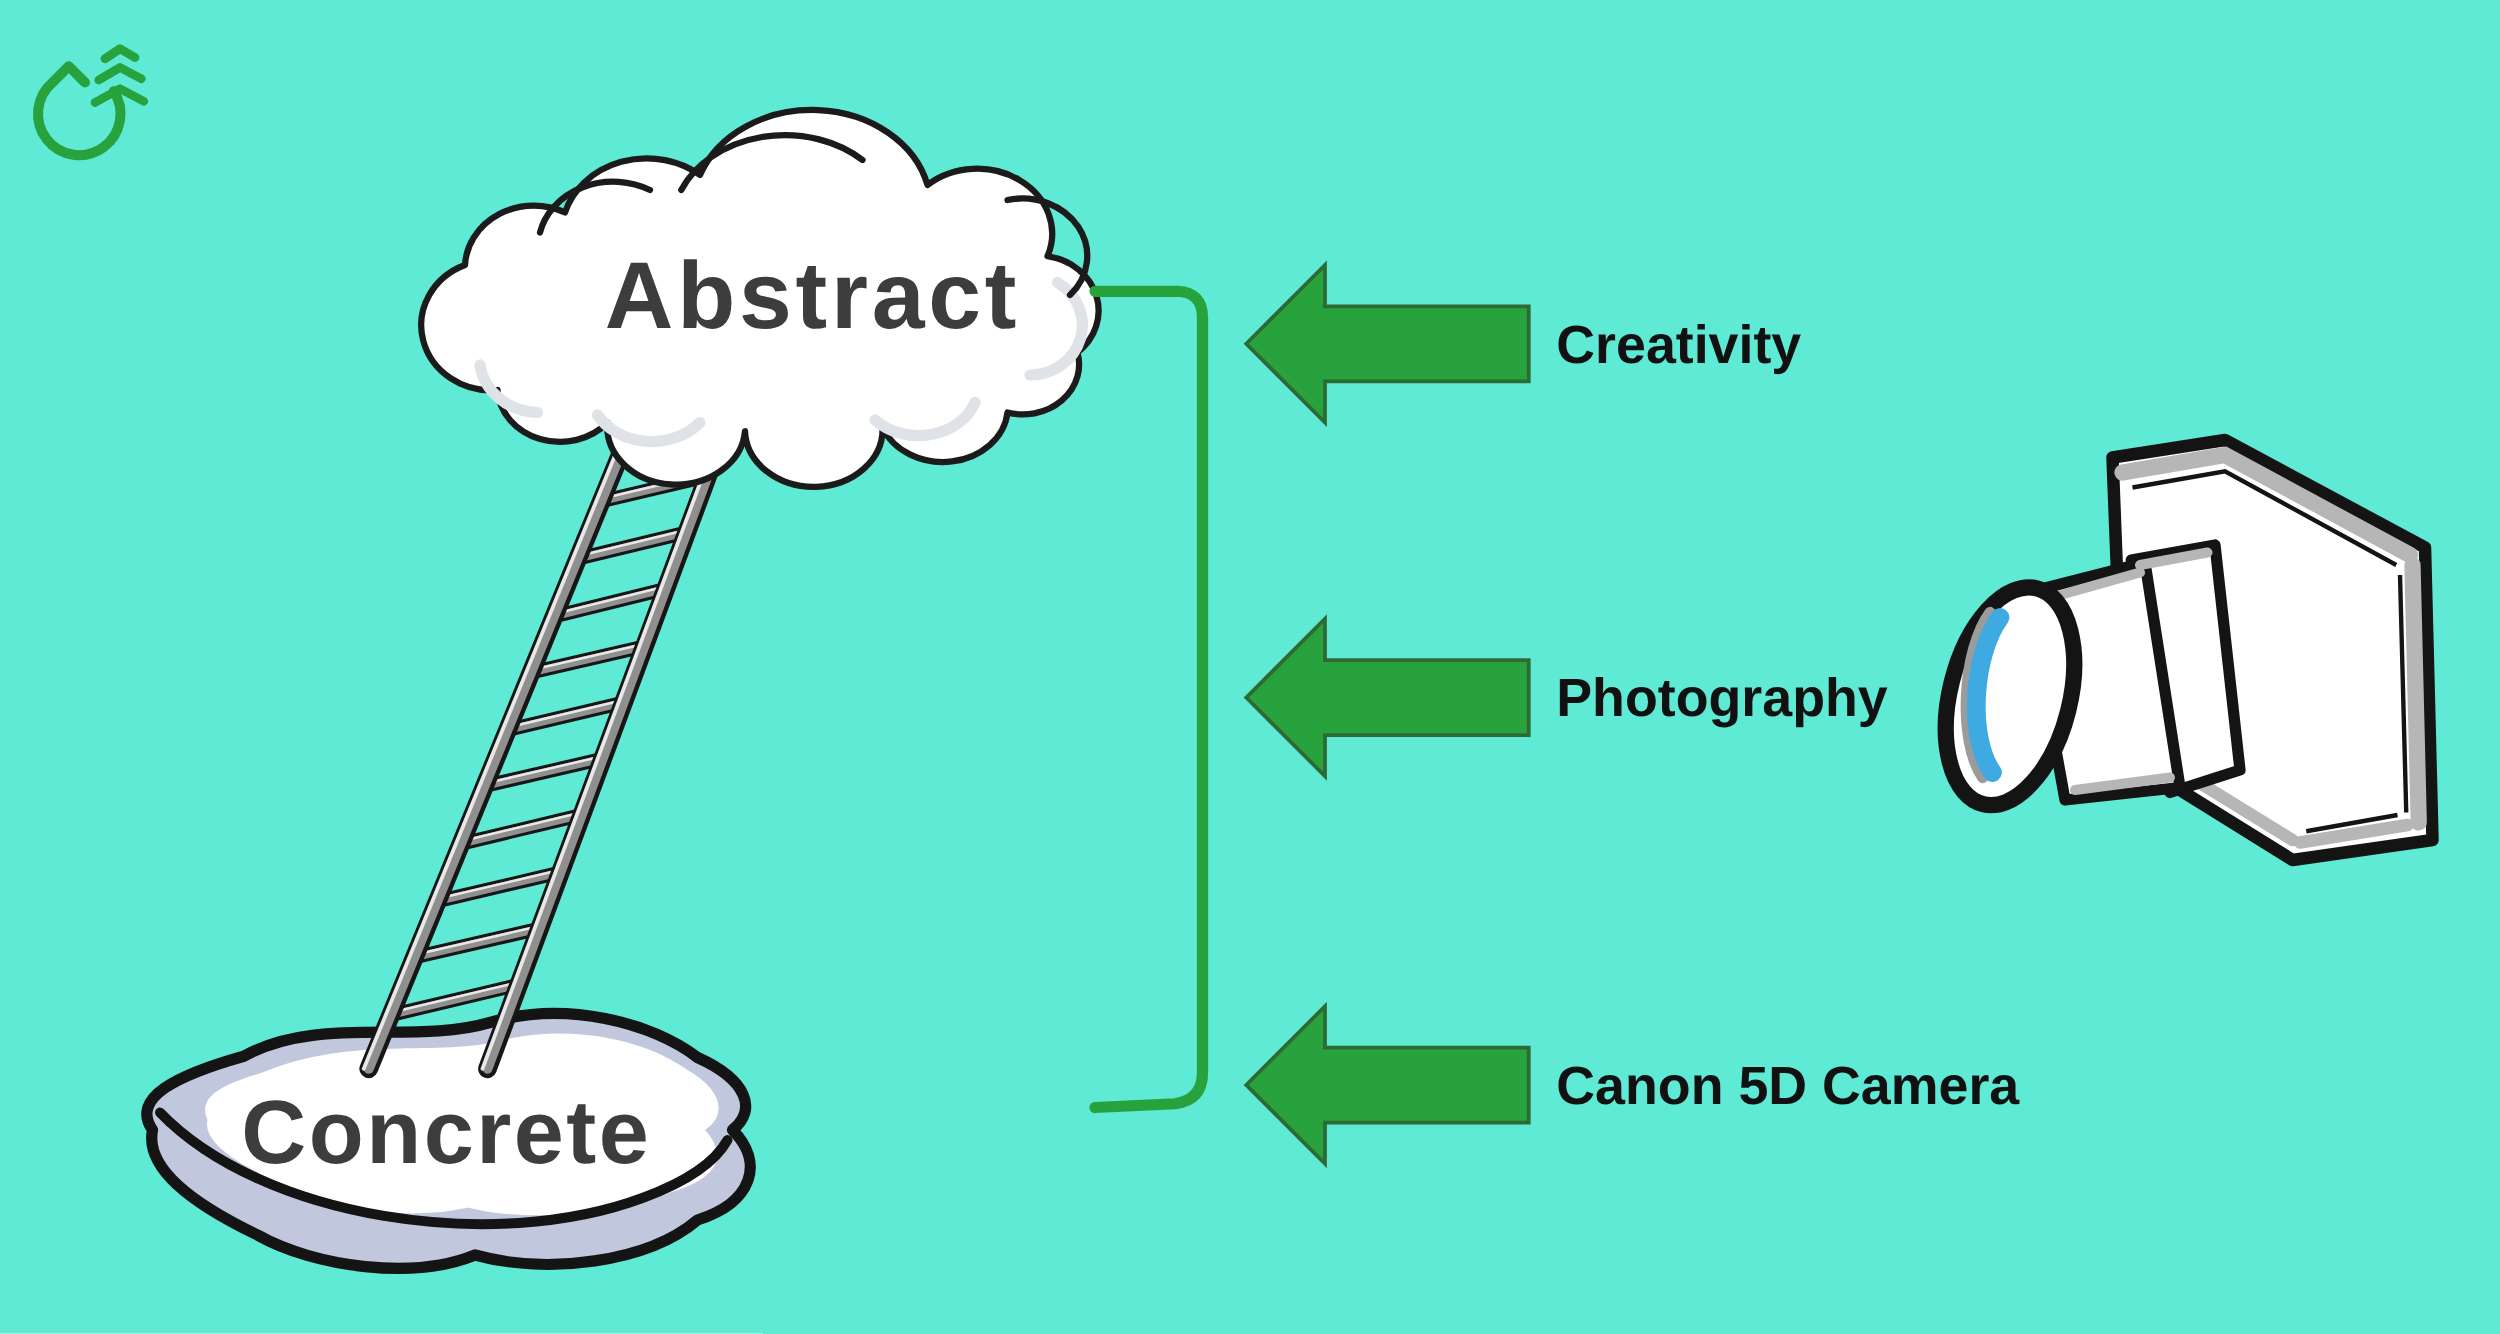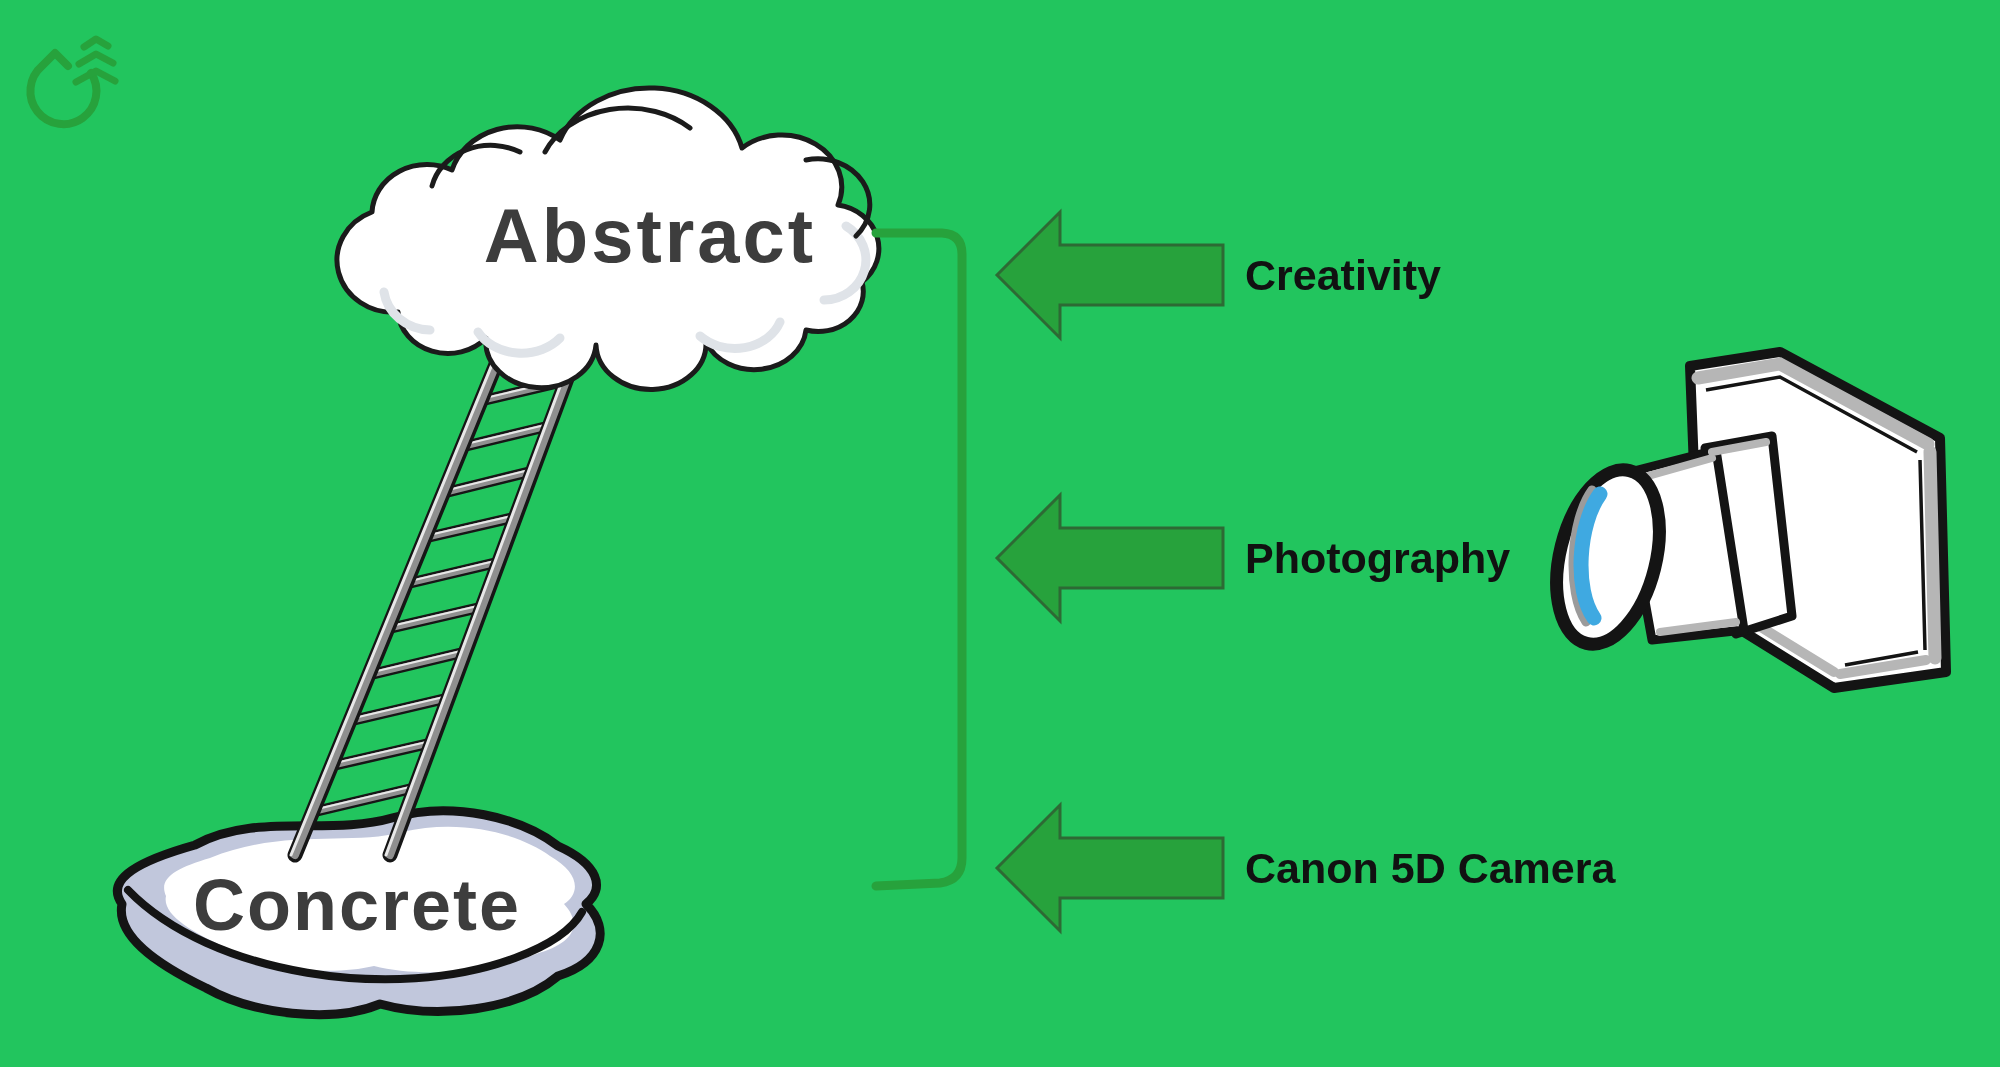--- a/index.html
+++ b/index.html
@@ -1,19 +1,19 @@
 <!DOCTYPE html>
 <html><head>
 <meta charset="utf-8">
 <style>
   html,body{margin:0;padding:0;background:#ffffff;}
   .canvas{
     position:relative;
     width:2000px;height:1067px;
-    background:#22c55e;
+    background:#5eead4;
     overflow:hidden;
     font-family:"Liberation Sans", sans-serif;
     text-align:right;
   }
   svg{position:absolute;left:0;top:0;}
   text{font-family:"Liberation Sans", sans-serif;}
   .big-node-label{font-weight:bold;fill:#3d3d3d;}
   .arrow-label{font-weight:bold;fill:#111111;font-size:43px;}
 </style>
 </head>

